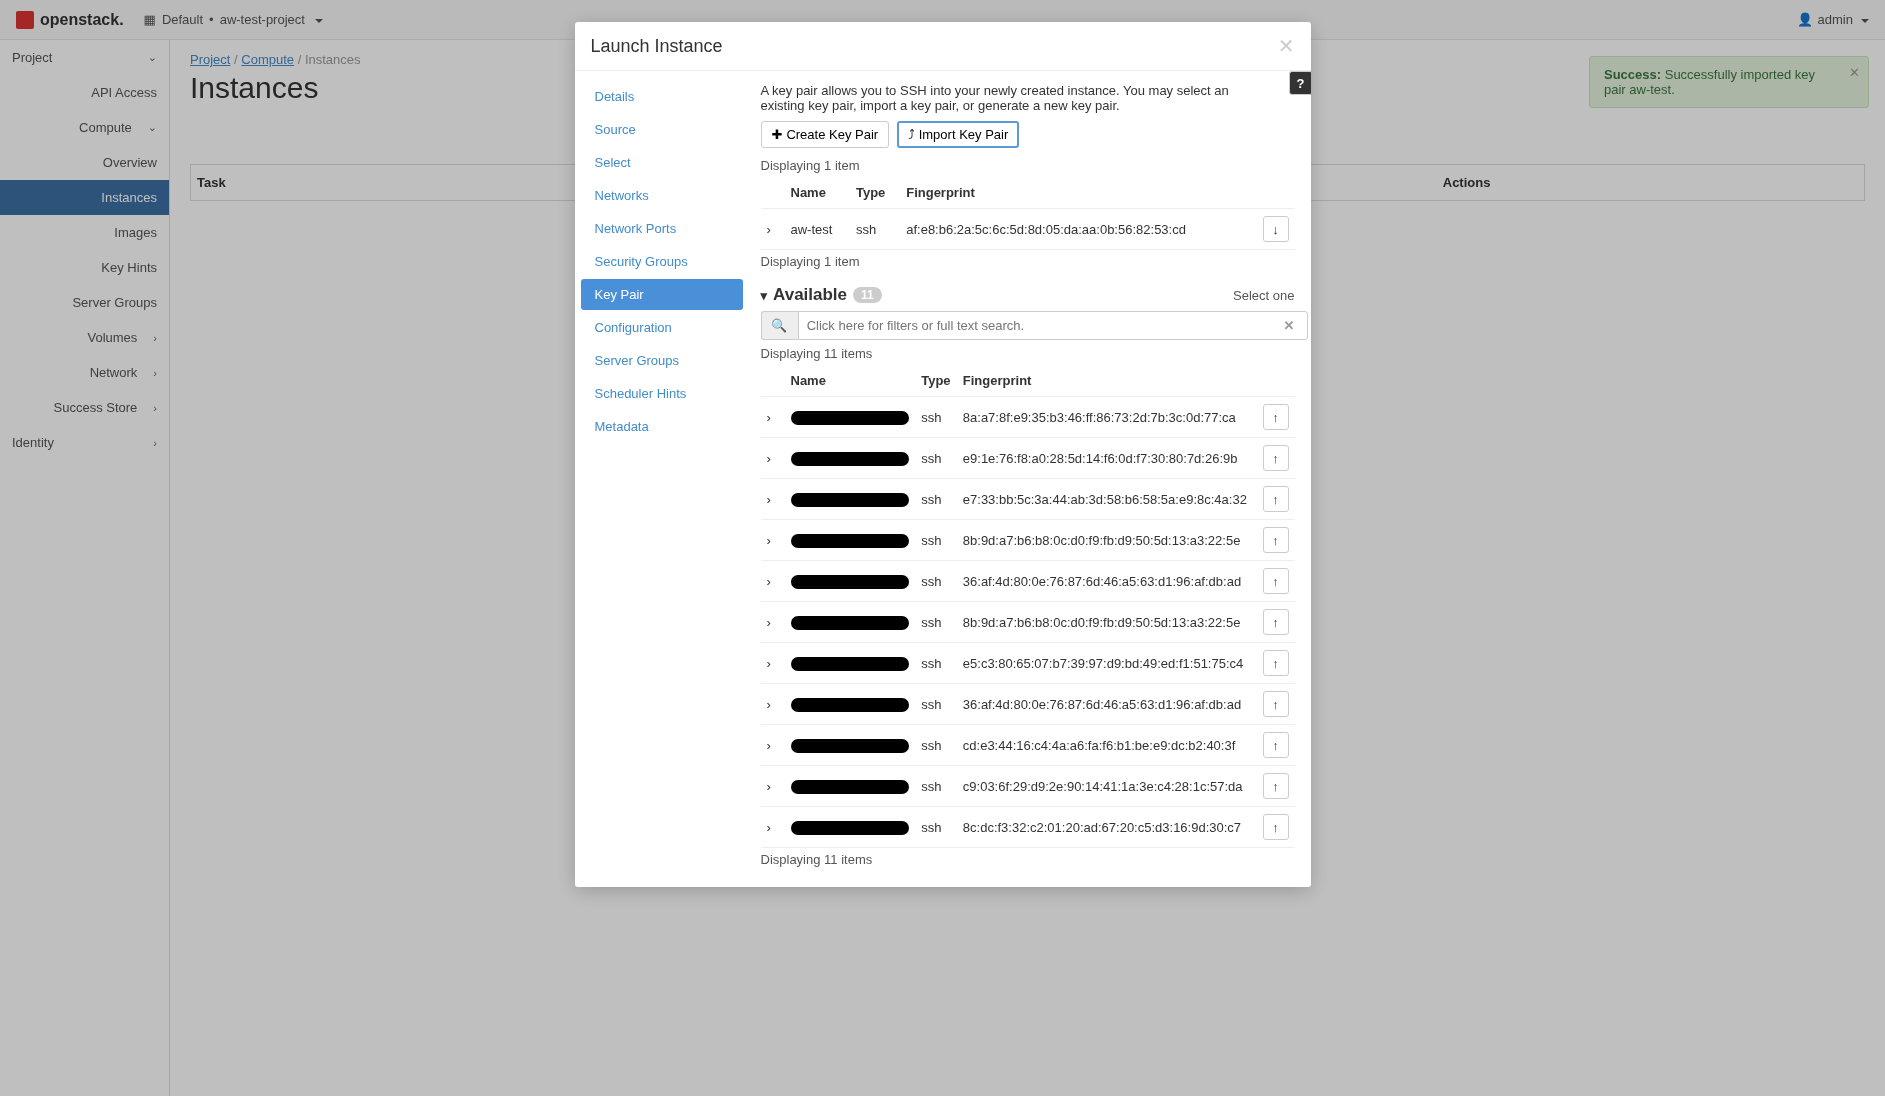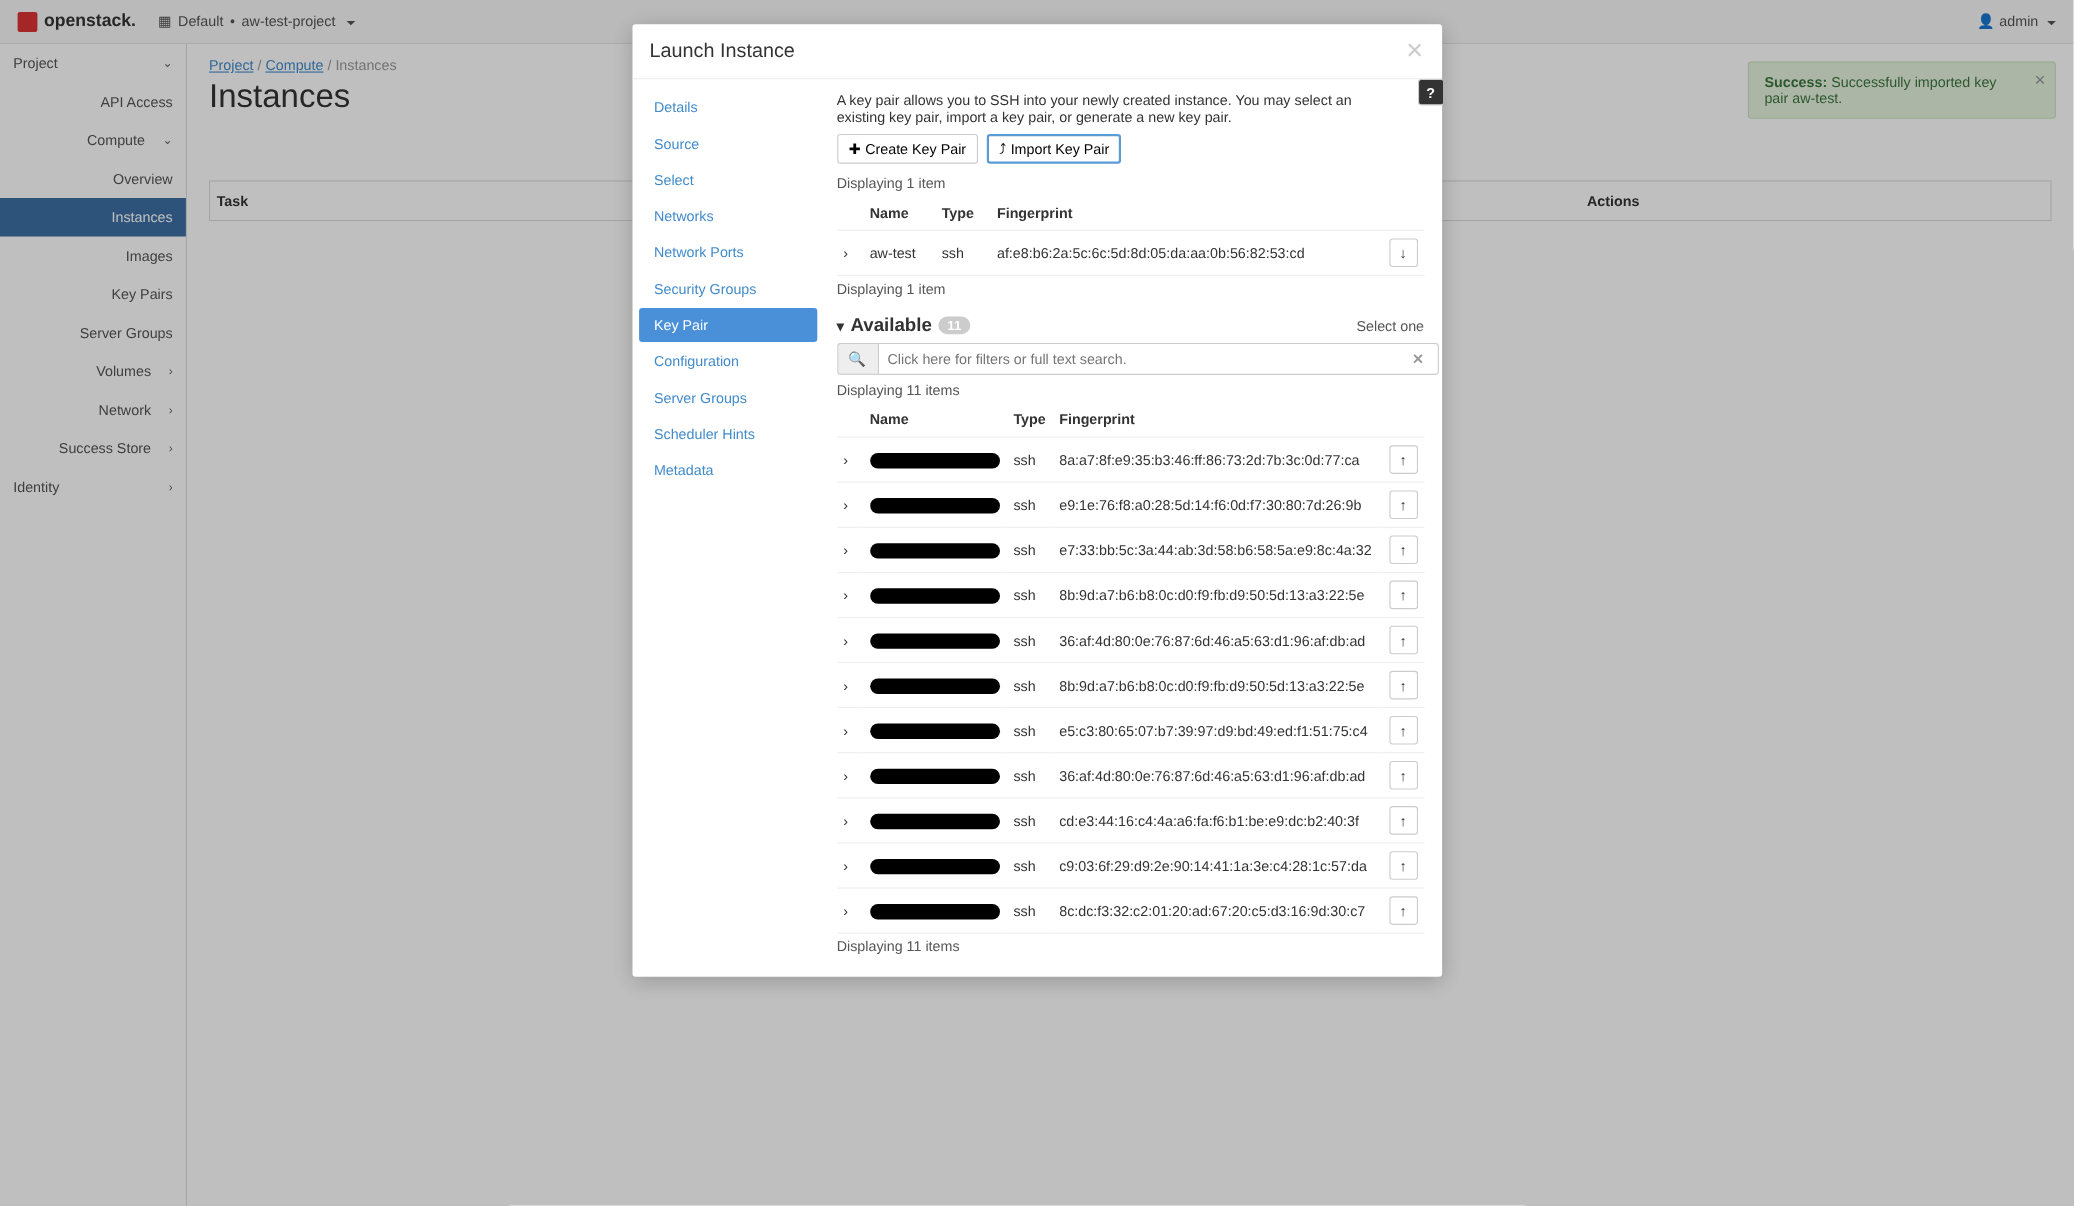--- a/index.html
+++ b/index.html
@@ -89,21 +89,21 @@
         <span class="chev">⌄</span>
       </div>
       <div class="sidebar-sub">API Access</div>
       <div class="sidebar-item-row" style="justify-content: flex-end; padding-left: 32px;">
         <span>Compute</span>
         <span class="chev" style="margin-left:8px;">⌄</span>
       </div>
       <div class="sidebar-sub">Overview</div>
       <div class="sidebar-sub active">Instances</div>
       <div class="sidebar-sub">Images</div>
-      <div class="sidebar-sub">Key Pairs</div>
+      <div class="sidebar-sub">Key Hints</div>
       <div class="sidebar-sub">Server Groups</div>
       <div class="sidebar-item-row" style="justify-content: flex-end; padding-left: 32px;">
         <span>Volumes</span>
         <span class="chev" style="margin-left:8px;">›</span>
       </div>
       <div class="sidebar-item-row" style="justify-content: flex-end; padding-left: 48px;">
         <span>Network</span>
         <span class="chev" style="margin-left:8px;">›</span>
       </div>
       <div class="sidebar-item-row" style="justify-content: flex-end; padding-left: 32px;">

